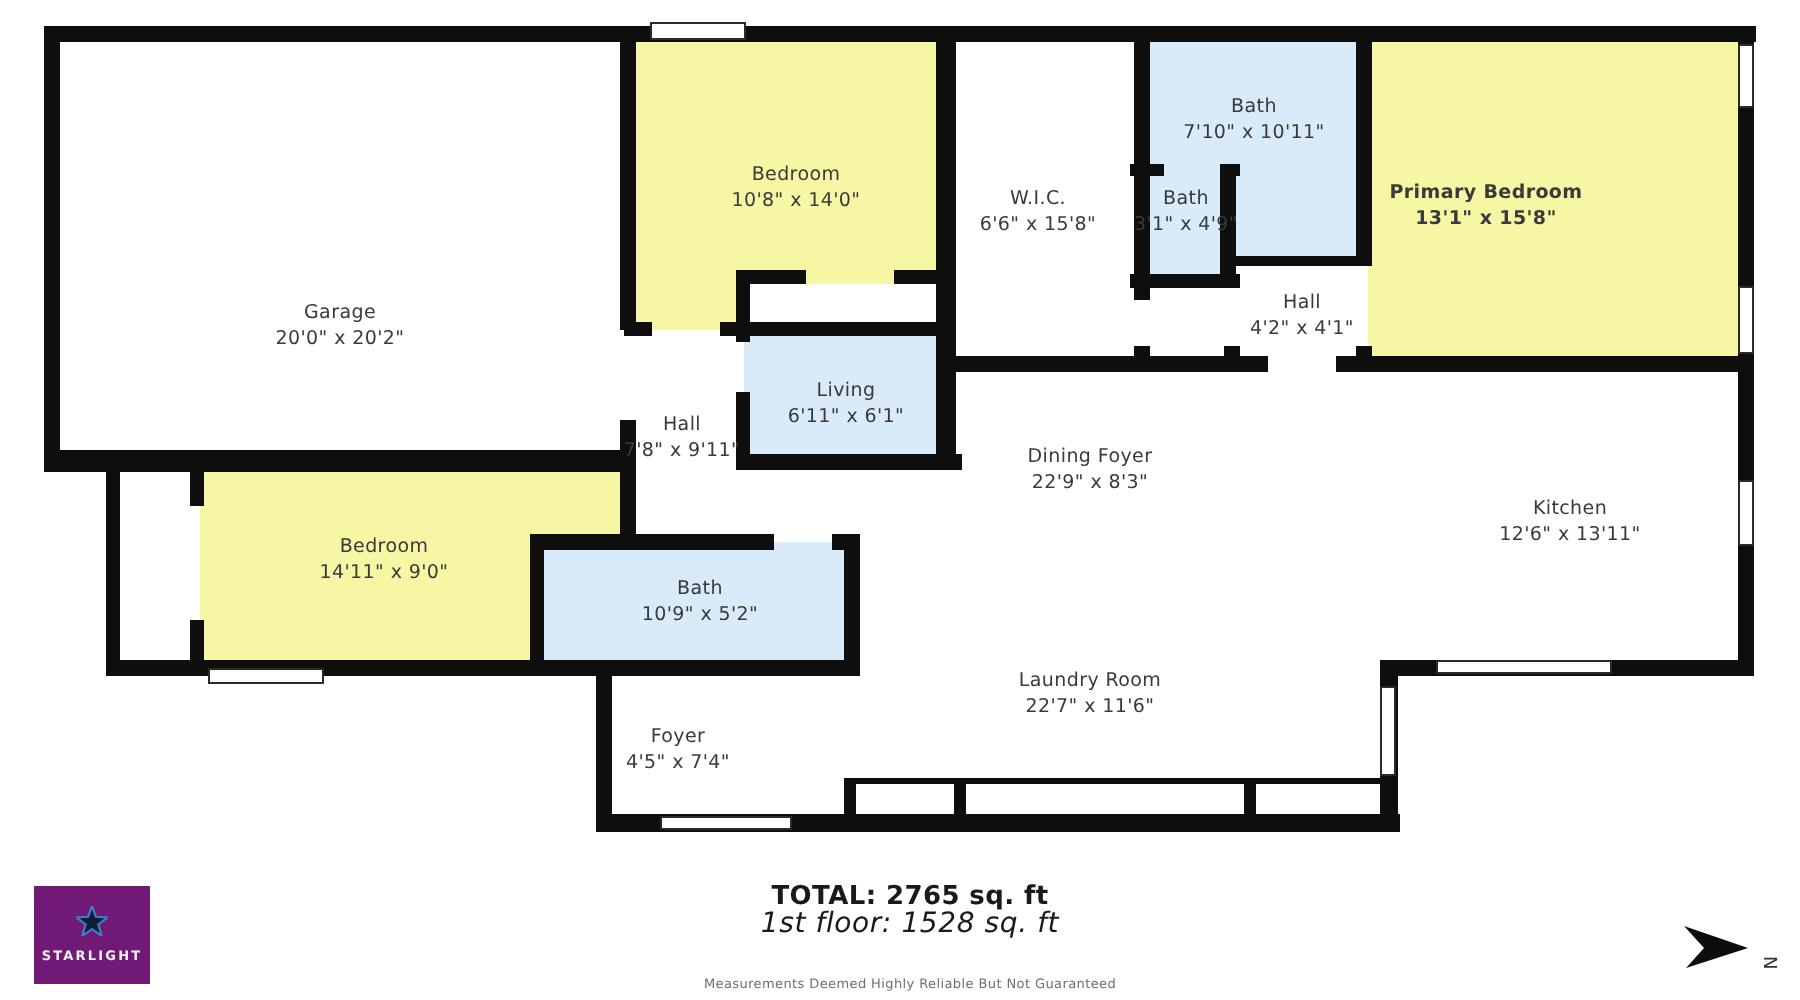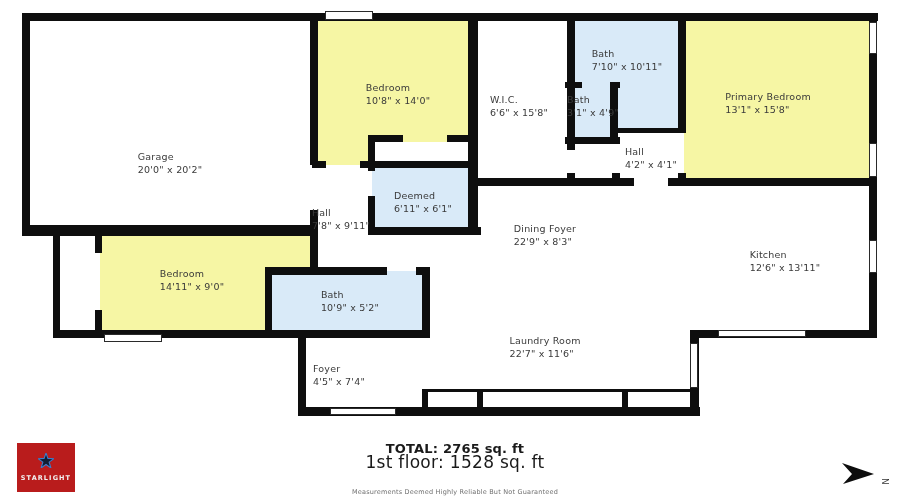--- a/index.html
+++ b/index.html
@@ -1,28 +1,28 @@
 <!DOCTYPE html>
 <html><head>
 <meta charset="utf-8">
 <style>
   html,body{margin:0;padding:0;background:#fff;}
   body{font-family:"DejaVu Sans","Liberation Sans",sans-serif;}
   #canvas{position:relative;width:900px;height:500px;background:#ffffff;overflow:hidden;}
   .fill{position:absolute;}
   .wall{position:absolute;background:#0e0e0e;}
   .win{position:absolute;background:#ffffff;border:1px solid #2a2a2a;box-sizing:border-box;}
-  .rlabel{position:absolute;transform:translateX(-50%);text-align:left;color:#3a3a3a;white-space:nowrap;z-index:6;}
+  .rlabel{position:absolute;transform:translateX(-50%);text-align:center;color:#3a3a3a;white-space:nowrap;z-index:6;}
   .rname,.rdims{font-size:9.5px;line-height:12.5px;letter-spacing:.2px;}
   #summary{position:absolute;left:115px;top:442px;width:680px;text-align:center;color:#1a1a1a;z-index:6;}
   #summary .l1{font-weight:700;font-size:13px;line-height:14px;letter-spacing:.2px;}
-  #summary .l2{font-size:17px;line-height:12px;letter-spacing:.3px;}
+  #summary .l2{font-size:14px;line-height:12px;letter-spacing:.3px;font-style:italic;}
   #summary .l3{font-size:12px;line-height:12px;letter-spacing:.3px;}
   #summary .l4{font-size:6.5px;line-height:8px;color:#6f6f6f;margin-top:20px;letter-spacing:.2px;}
-  #logo{position:absolute;left:17px;top:443px;width:58px;height:49px;background:#b91c1c;z-index:6;
+  #logo{position:absolute;left:17px;top:443px;width:58px;height:49px;background:#701a75;z-index:6;
         display:flex;flex-direction:column;align-items:center;justify-content:center;}
   #logo .brand{color:#f2f2f2;font-size:6.5px;font-weight:700;letter-spacing:1.1px;margin-top:2px;}
   #compass{position:absolute;left:838px;top:458px;z-index:6;}
 </style>
 </head>
 <body>
 
 <div id="canvas">
 
   <div class="fill" style="left:316px;top:16px;width:158px;height:149px;background:#f6f6a4;"></div>
@@ -102,30 +102,30 @@
     <div class="rdims">6'6" x 15'8"</div>
   </div>
   <div class="rlabel" style="left:627px;top:48px;">
     <div class="rname">Bath</div>
     <div class="rdims">7'10" x 10'11"</div>
   </div>
   <div class="rlabel" style="left:593px;top:94px;">
     <div class="rname">Bath</div>
     <div class="rdims">3'1" x 4'9"</div>
   </div>
-  <div class="rlabel" style="left:768px;top:91px;">
+  <div class="rlabel" style="left:743px;top:91px;font-weight:bold;">
     <div class="rname">Primary Bedroom</div>
     <div class="rdims">13'1" x 15'8"</div>
   </div>
   <div class="rlabel" style="left:651px;top:146px;">
     <div class="rname">Hall</div>
     <div class="rdims">4'2" x 4'1"</div>
   </div>
   <div class="rlabel" style="left:423px;top:190px;">
-    <div class="rname">Deemed</div>
+    <div class="rname">Living</div>
     <div class="rdims">6'11" x 6'1"</div>
   </div>
   <div class="rlabel" style="left:341px;top:207px;">
     <div class="rname">Hall</div>
     <div class="rdims">7'8" x 9'11"</div>
   </div>
   <div class="rlabel" style="left:545px;top:223px;">
     <div class="rname">Dining Foyer</div>
     <div class="rdims">22'9" x 8'3"</div>
   </div>

